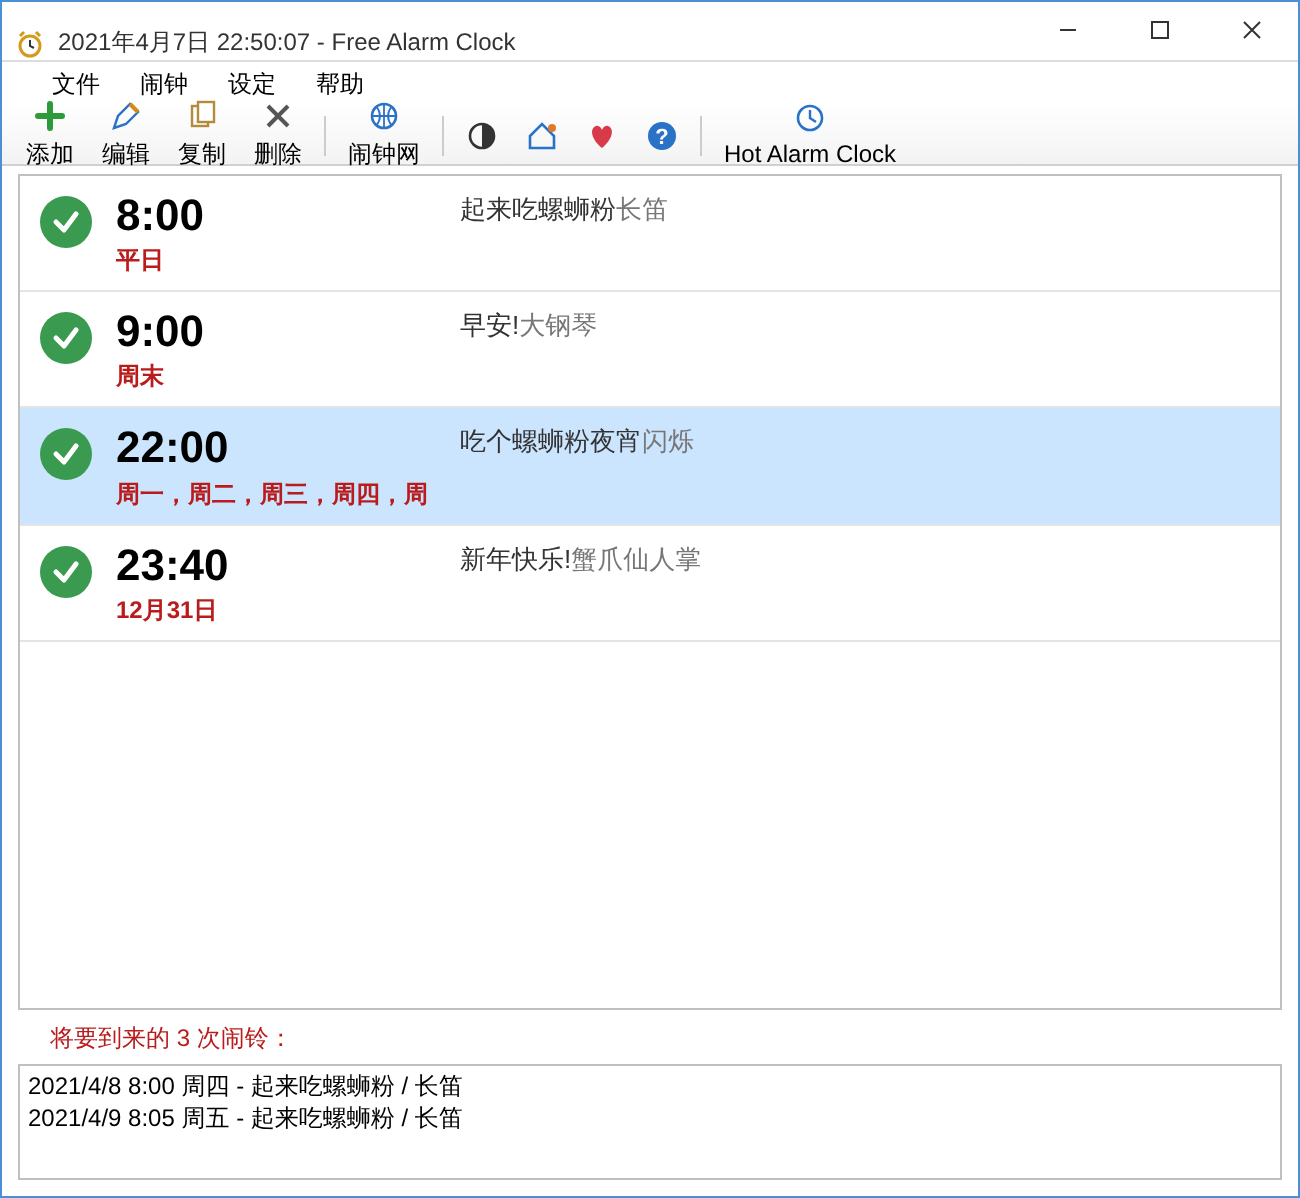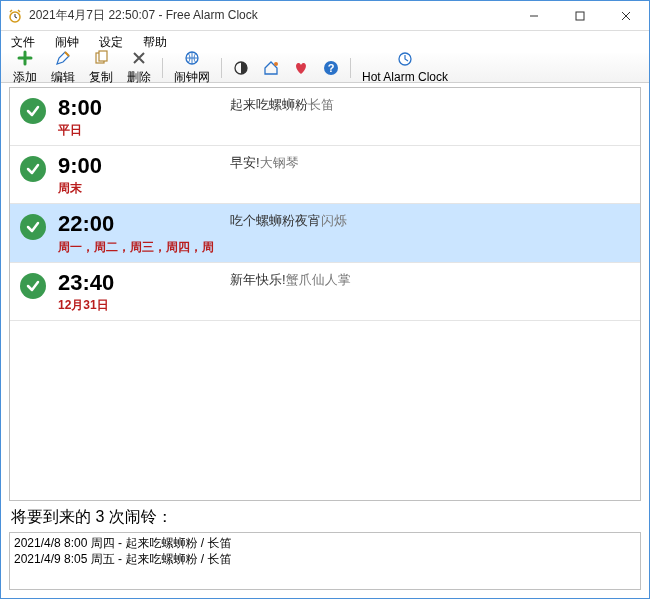--- a/index.html
+++ b/index.html
@@ -9,35 +9,35 @@
     font-size: 12px;
     background: #fff;
     width: 650px; height: 599px;
     border: 1px solid #4a90d9;
     display: flex; flex-direction: column;
     overflow: hidden;
   }
   
   .titlebar {
     height: 30px; background: #fff;
-    display: flex; align-items: center;
+    display: flex; align-items: flex-end;
     padding: 0 0 0 6px;
     border-bottom: 1px solid #ddd;
   }
   .titlebar .appicon { width: 16px; height: 16px; margin-right: 6px; }
   .titlebar .title { flex: 0 0 auto; font-size: 12px; color: #333; }
   .titlebar .spacer { flex: 1; }
   .winbtn {
     width: 46px; height: 30px; display: flex; align-items: center; justify-content: center;
     color: #333;
   }
   
   .menubar {
     height: 22px; display: flex; align-items: center;
-    padding: 0 2px; gap: 4px;
+    padding: 0 17px; gap: 4px;
     font-size: 12px;
   }
   .menuitem { padding: 2px 8px; }
   
   .toolbar {
     height: 30px; display: flex; align-items: center;
     padding: 0 6px; gap: 2px;
     border-bottom: 1px solid #d0d0d0;
     background: linear-gradient(#fefefe,#f3f3f3);
   }
@@ -77,21 +77,21 @@
   .row .timecol {
     flex: 0 0 160px;
     display: flex; flex-direction: column;
   }
   .row .timecol .time { font-size: 22px; font-weight: 700; color: #000; line-height: 1.1; }
   .row .timecol .sched { font-size: 12px; font-weight: 700; color: #b91c1c; margin-top: 2px; }
   .row .desc { flex: 1 1 auto; display: flex; flex-direction: row; }
   .row .desc .msg { font-size: 13px; color: #333; }
   .row .desc .sound { font-size: 13px; color: #777; }
   
-  .upcoming-label { padding: 2px 10px; font-size: 16px; color: #000000; }
+  .upcoming-label { padding: 2px 24px; font-size: 12px; color: #b91c1c; }
   .upcoming-list {
     margin: 2px 8px 8px 8px;
     border: 1px solid #c0c0c0;
     background: #fff;
     padding: 2px 4px;
     height: 58px;
     overflow: auto;
     font-size: 12px; line-height: 1.35;
   }
 </style>

